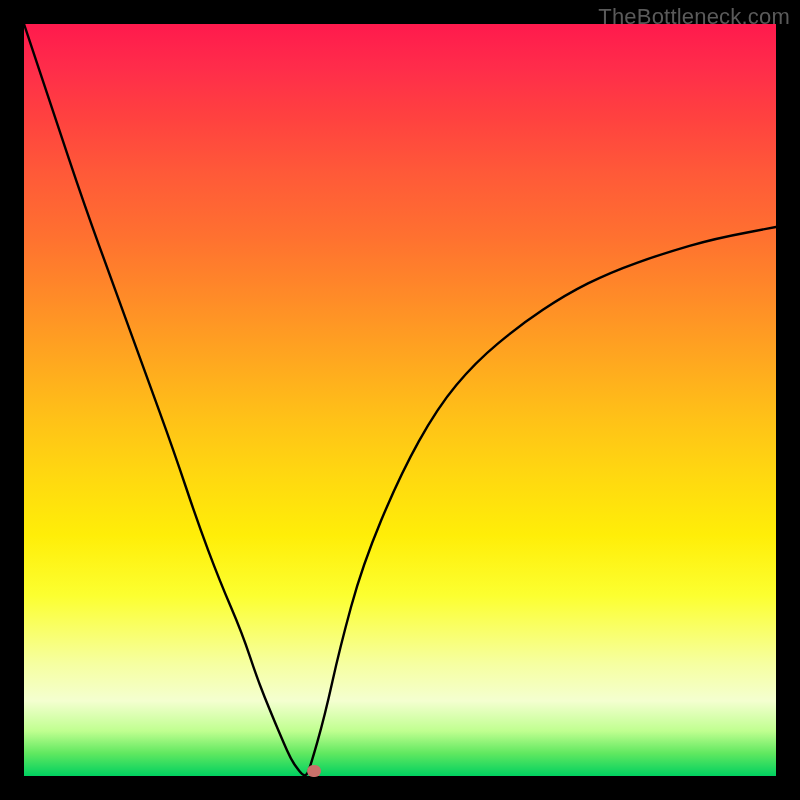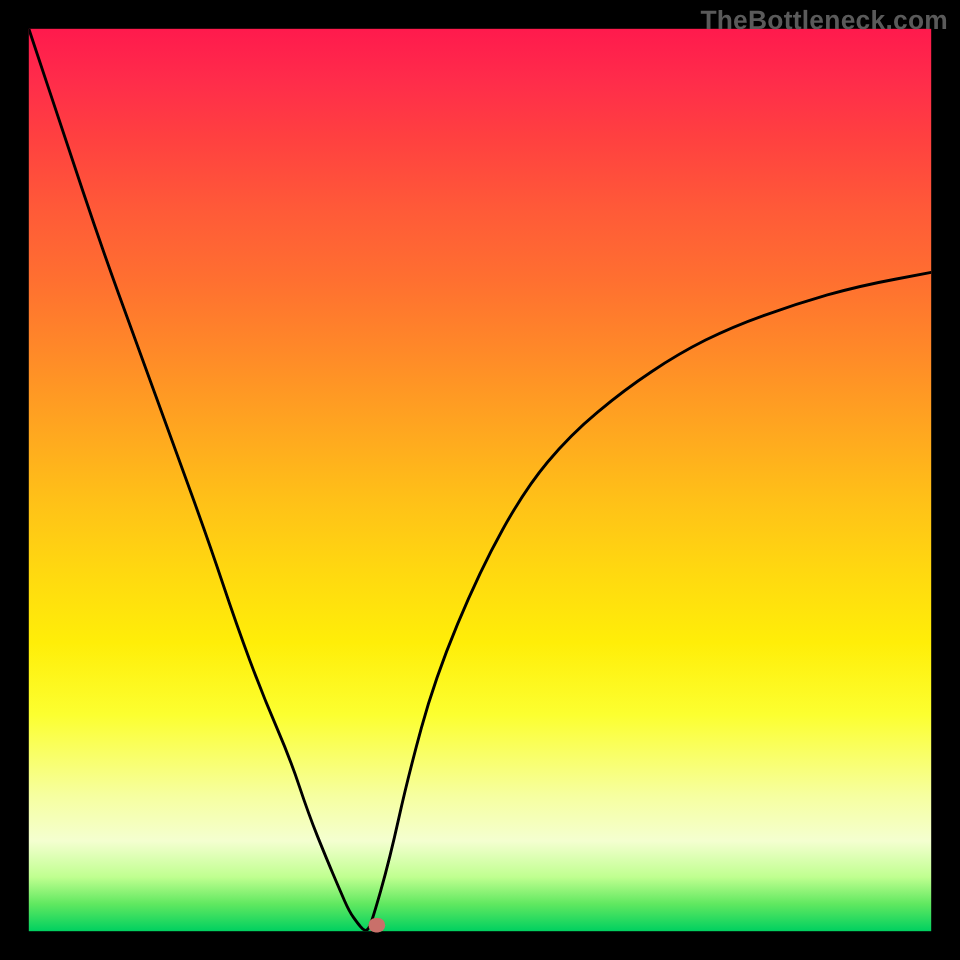--- a/index.html
+++ b/index.html
@@ -35,21 +35,21 @@
       #60e860 97%,
       #00d060 100%
     );
   }
   .watermark {
     position: absolute;
     top: 4px;
     right: 10px;
     color: #5a5a5a;
     font-size: 22px;
-    font-weight: 700;
+    font-weight: 400;
     letter-spacing: 0.2px;
   }
   svg.curve {
     position: absolute;
     left: 24px;
     top: 24px;
     width: 752px;
     height: 752px;
     pointer-events: none;
   }

